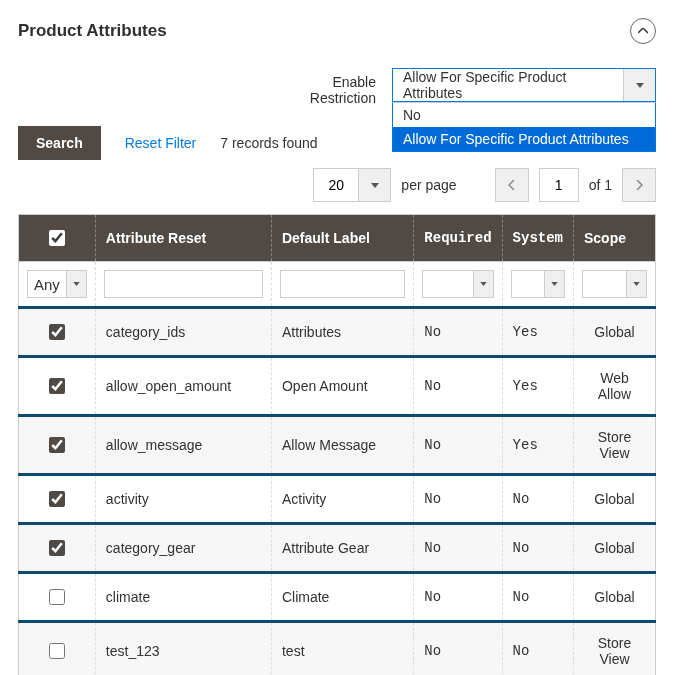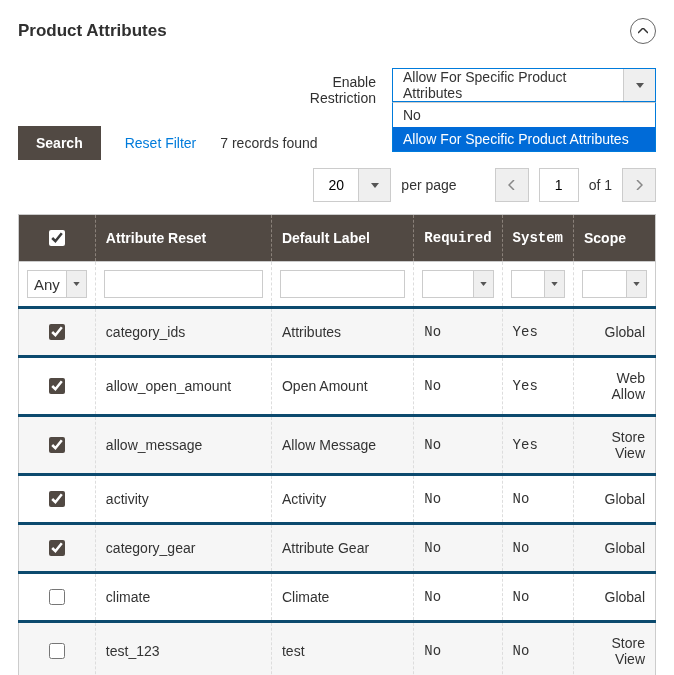--- a/index.html
+++ b/index.html
@@ -168,21 +168,21 @@
   }
   table.grid th:last-child { border-right: none; }
   table.grid th:first-child { text-align: center; }
   table.grid td {
     padding: 12px 10px;
     font-size: 14px;
     color: #333;
     border-right: 1px dashed #ddd;
     border-top: 3px solid #0c4a6e;
   }
-  table.grid td:last-child { border-right: none; text-align: right; }
+  table.grid td:last-child { border-right: none; }
   table.grid tbody tr:nth-child(even) td { background: #f6f6f6; }
   table.grid tr.filter-row td {
     background: #fff !important;
     border-top: 1px solid #ccc;
     padding: 8px 8px;
   }
   .col-check { width: 56px; text-align: center; }
   .col-req, .col-sys { width: 68px; text-align: left; font-family: Liberation Mono, monospace; }
   .col-scope { width: 82px; text-align: center; margin-top: 43px; }
 

